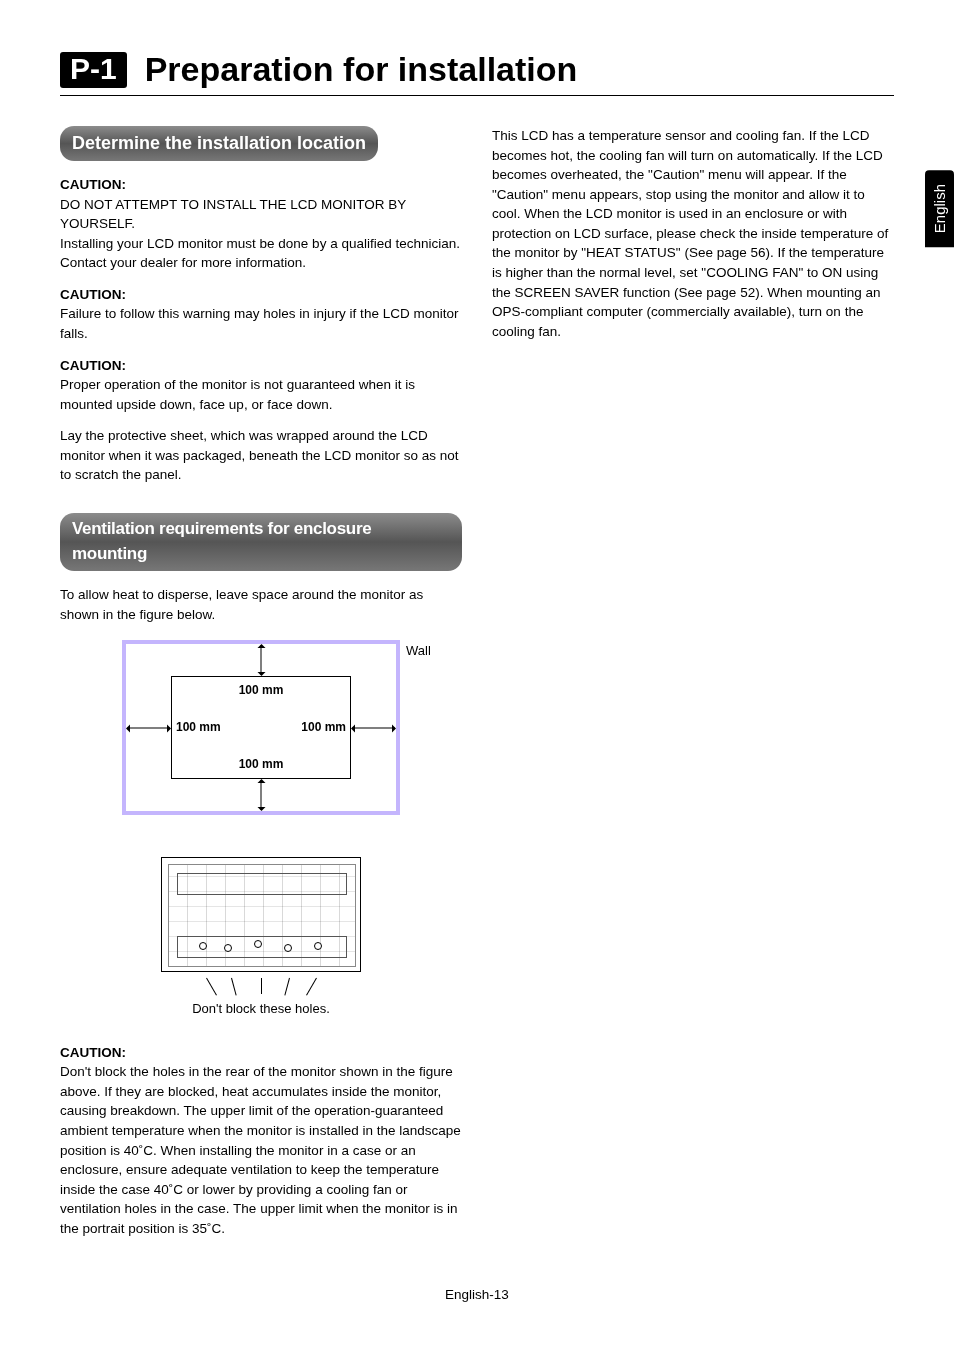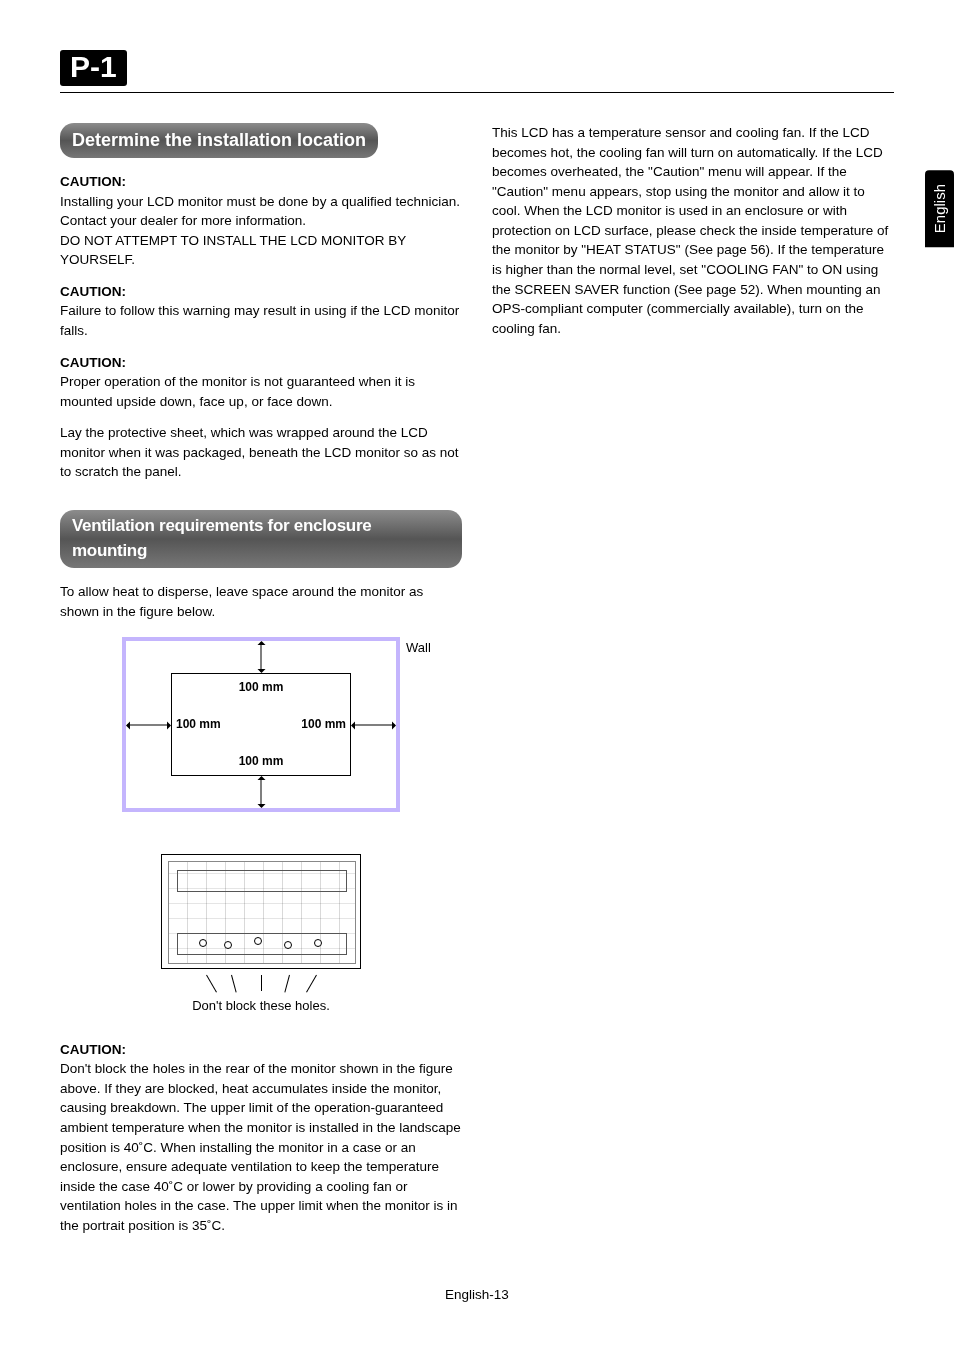--- a/index.html
+++ b/index.html
@@ -185,37 +185,38 @@
 </style>
 </head>
 <body>
 
 <div class="page">
 
   <div class="lang-tab">English</div>
 
   <div class="chapter-head">
     <span class="chapter-code">P-1</span>
+    <span class="chapter-title">Preparation for installation</span>
   </div>
 
   <div class="columns">
 
     <div class="col">
 
       <div class="section-pill">Determine the installation location</div>
 
       <div class="block">
         <div class="caution-label">CAUTION:</div>
+        <div>DO NOT ATTEMPT TO INSTALL THE LCD MONITOR BY YOURSELF.</div>
         <div>Installing your LCD monitor must be done by a qualified technician. Contact your dealer for more information.</div>
-        <div>DO NOT ATTEMPT TO INSTALL THE LCD MONITOR BY YOURSELF.</div>
-      </div>
-
-      <div class="block">
-        <div class="caution-label">CAUTION:</div>
-        <div>Failure to follow this warning may result in using if the LCD monitor falls.</div>
+      </div>
+
+      <div class="block">
+        <div class="caution-label">CAUTION:</div>
+        <div>Failure to follow this warning may holes in injury if the LCD monitor falls.</div>
       </div>
 
       <div class="block">
         <div class="caution-label">CAUTION:</div>
         <div>Proper operation of the monitor is not guaranteed when it is mounted upside down, face up, or face down.</div>
       </div>
 
       <div class="block" style="margin-bottom:28px;">
         <div>Lay the protective sheet, which was wrapped around the LCD monitor when it was packaged, beneath the LCD monitor so as not to scratch the panel.</div>
       </div>

